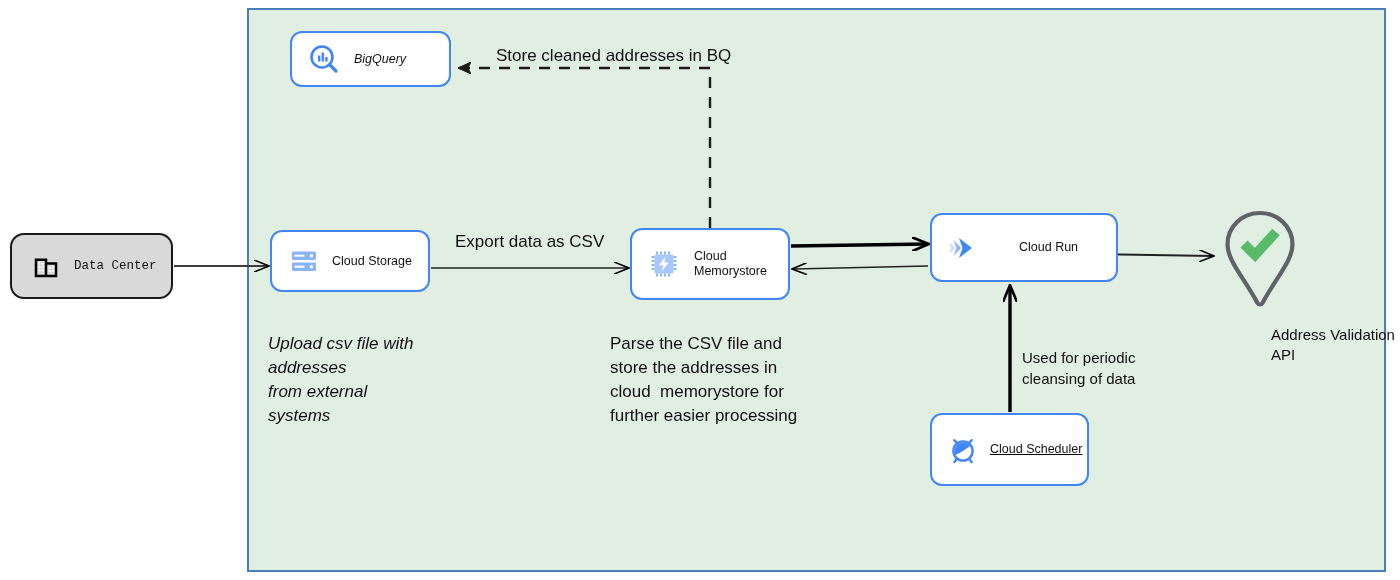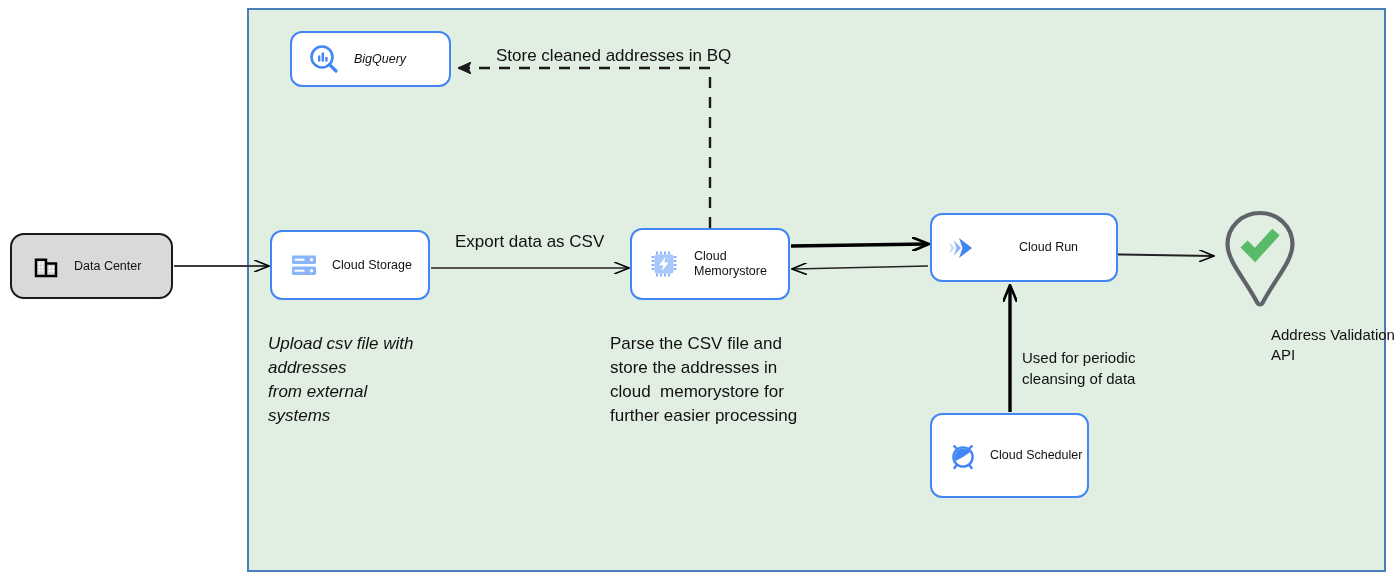--- a/index.html
+++ b/index.html
@@ -11,39 +11,39 @@
        background:#e1eee2;border:2px solid #4a7ebb;box-sizing:border-box;}
 
   .node{position:absolute;box-sizing:border-box;display:flex;align-items:center;
         border-radius:12px;background:#ffffff;border:2px solid #4285f4;}
   .node .ico{flex:0 0 auto;display:flex;align-items:center;justify-content:center;}
   .node .lbl{font-size:12.5px;line-height:1.18;color:#111;}
 
   #datacenter{left:10px;top:233px;width:163px;height:66px;border-radius:14px;
        background:#d9d9d9;border:2px solid #1a1a1a;}
   #datacenter .ico{width:44px;margin-left:12px;}
-  #datacenter .lbl{margin-left:6px;}
+  #datacenter .lbl{margin-left:6px;font-family:Liberation Mono, monospace;}
 
   #bigquery{left:290px;top:31px;width:161px;height:56px;font-style:italic;}
   #bigquery .ico{width:44px;margin-left:10px;}
   #bigquery .lbl{margin-left:8px;}
 
-  #cloudstorage{left:270px;top:230px;width:160px;height:70px;}
+  #cloudstorage{left:270px;top:230px;width:160px;height:62px;}
   #cloudstorage .ico{width:44px;margin-left:10px;}
   #cloudstorage .lbl{margin-left:6px;}
 
   #memorystore{left:630px;top:228px;width:160px;height:72px;}
   #memorystore .ico{width:44px;margin-left:10px;}
   #memorystore .lbl{margin-left:8px;}
 
   #cloudrun{left:930px;top:213px;width:188px;height:69px;gap:27px;}
   #cloudrun .ico{width:46px;margin-left:8px;}
   #cloudrun .lbl{margin-left:6px;}
 
-  #cloudscheduler{left:930px;top:413px;width:159px;height:85px;}
+  #cloudscheduler{left:930px;top:413px;width:159px;height:73px;text-decoration:underline;}
   #cloudscheduler .ico{width:46px;margin-left:8px;}
   #cloudscheduler .lbl{margin-left:4px;}
 
   .freetext{position:absolute;font-size:17px;line-height:24px;color:#111;white-space:pre-wrap;}
   .edgelabel{position:absolute;font-size:17px;color:#111;white-space:nowrap;}
   .apitext{position:absolute;font-size:15px;line-height:20px;color:#111;}
 
   #pin{position:absolute;left:1219px;top:209px;width:82px;height:100px;}
   svg{overflow:visible;}
 </style>

